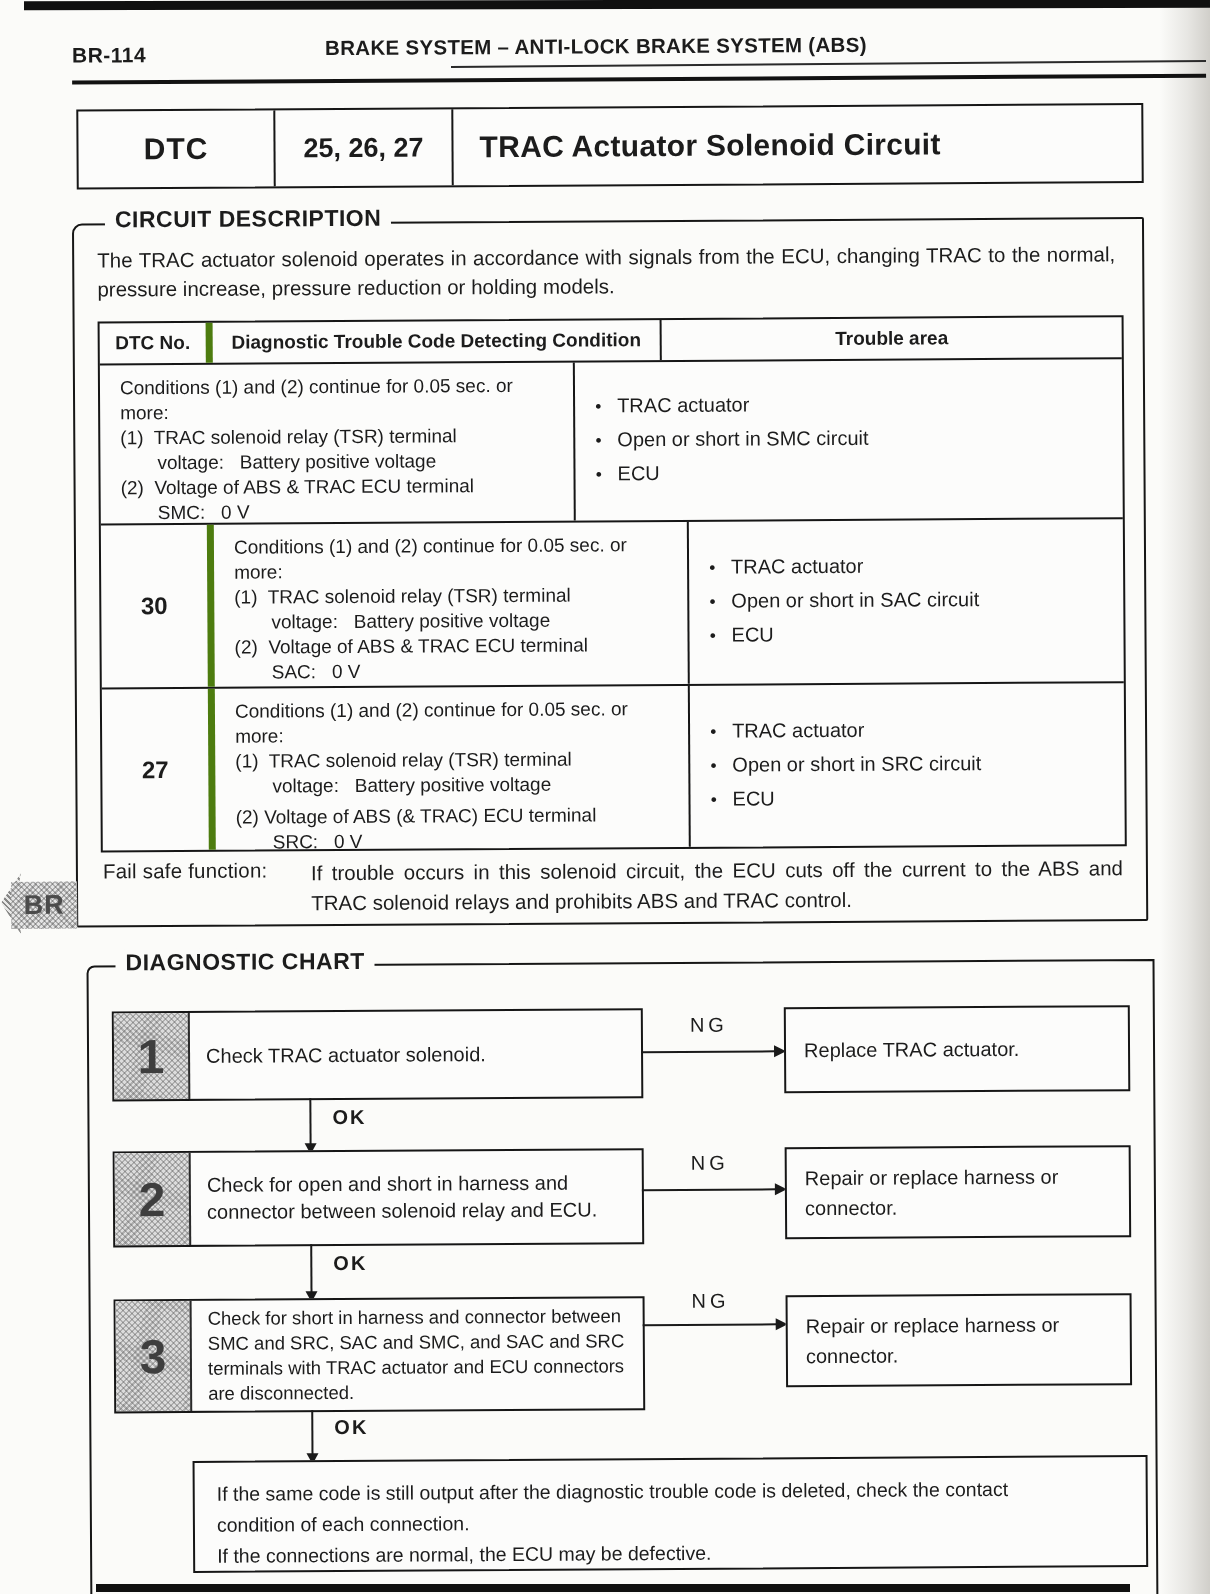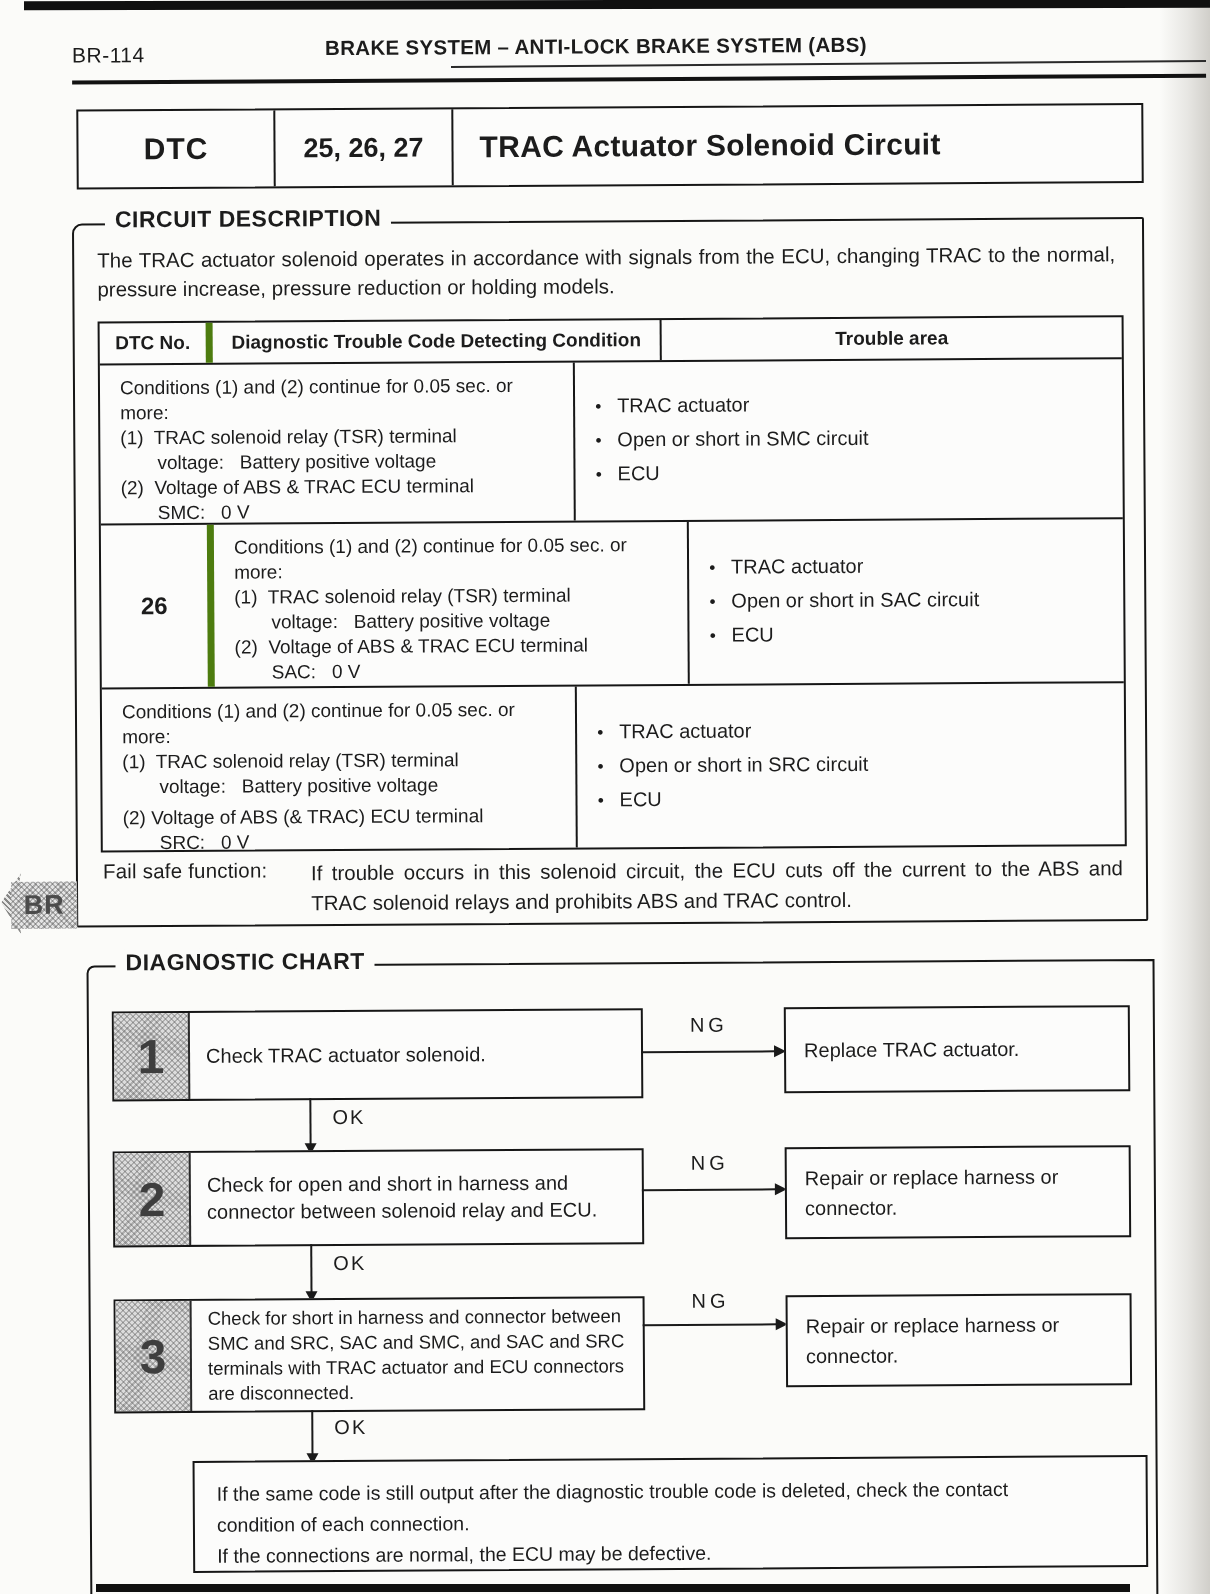--- a/index.html
+++ b/index.html
@@ -9,21 +9,21 @@
     font-family:"Liberation Sans","DejaVu Sans",sans-serif;
     color:#1c1c1c;
   }
   .edge-right{position:absolute;top:0;right:0;width:50px;height:100%;
     background:linear-gradient(to right, rgba(110,104,92,0) 0%, rgba(110,104,92,.14) 55%, rgba(110,104,92,.30) 100%);}
   .top-bar{position:absolute;left:24px;top:0;width:1186px;height:9px;background:#101010;transform:rotate(-.12deg);}
   .bottom-bar{position:absolute;left:96px;top:1584px;width:1034px;height:8px;background:#101010;}
   .sheet{position:absolute;inset:0;transform:rotate(-.35deg);transform-origin:55% 45%;}
 
   
-  .page-code{position:absolute;left:76px;top:40px;font-size:21px;font-weight:normal;letter-spacing:.5px;}
+  .page-code{position:absolute;left:76px;top:40px;font-size:21px;font-weight:bold;letter-spacing:.5px;}
   .page-header{position:absolute;left:230px;top:34px;width:740px;text-align:center;font-size:20.5px;font-weight:bold;letter-spacing:.3px;}
   .rule-thin{position:absolute;left:455px;top:64px;width:755px;height:2px;background:#2a2a2a;transform:rotate(-.1deg);}
   .rule-thick{position:absolute;left:76px;top:77px;width:1134px;height:4px;background:#121212;}
 
   
   .dtc-banner{position:absolute;left:80px;top:106px;width:1063px;height:76px;border:2.5px solid #161616;display:flex;background:#fcfcfb;}
   .dtc-banner .cell{display:flex;align-items:center;justify-content:center;}
   .dtc-cell1{width:195px;border-right:2.5px solid #161616;font-size:30px;font-weight:bold;letter-spacing:1px;}
   .dtc-cell2{width:176px;border-right:2.5px solid #161616;font-size:27px;font-weight:bold;}
   .dtc-cell3{flex:1;justify-content:flex-start !important;padding-left:26px;font-size:30px;font-weight:bold;letter-spacing:.3px;}
@@ -102,21 +102,21 @@
   .ng3a{left:639px;top:1324px;width:134px;}
   .h-arrow .head{position:absolute;right:-11px;top:-5.5px;width:0;height:0;
     border-left:12px solid #1a1a1a;border-top:6.5px solid transparent;border-bottom:6.5px solid transparent;}
 
   .v-arrow{position:absolute;width:2.2px;background:#1a1a1a;}
   .ok1a{left:307px;top:1096px;height:46px;}
   .ok2a{left:307px;top:1242px;height:48px;}
   .ok3a{left:307px;top:1408px;height:44px;}
   .v-arrow .head{position:absolute;bottom:-10px;left:-5.4px;width:0;height:0;
     border-top:11px solid #1a1a1a;border-left:6.5px solid transparent;border-right:6.5px solid transparent;}
-  .ok-label{position:absolute;font-size:20px;letter-spacing:2px;font-weight:400;}
+  .ok-label{position:absolute;font-size:20px;letter-spacing:2px;font-weight:700;}
   .ok1l{left:330px;top:1104px;}
   .ok2l{left:330px;top:1250px;}
   .ok3l{left:330px;top:1414px;}
 
   .final-box{position:absolute;left:188px;top:1458px;width:955px;height:112px;border:2.2px solid #161616;
     background:#fcfcfb;padding:16px 22px;box-sizing:border-box;font-size:19.5px;line-height:31px;}
 </style>
 </head>
 <body>
 
@@ -167,21 +167,21 @@
               <span>Open or short in SMC circuit</span>
             </div>
           <div class="bullet-item">
               <span class="bullet"></span>
               <span>ECU</span>
             </div>
         </div>
       </div>
 
       <div class="t-row r26">
-        <div class="c1">26</div>
+        <div class="c1">30</div>
         <div class="c2">
           <div class="cline">Conditions (1) and (2) continue for 0.05 sec. or</div>
           <div class="cline">more:</div>
           <div class="cline">(1)  TRAC solenoid relay (TSR) terminal</div>
           <div class="cline">       voltage:   Battery positive voltage</div>
           <div class="cline">(2)  Voltage of ABS &amp; TRAC ECU terminal</div>
           <div class="cline">       SAC:   0 V</div>
         </div>
         <div class="c3">
           <div class="bullet-item">
@@ -193,20 +193,21 @@
               <span>Open or short in SAC circuit</span>
             </div>
           <div class="bullet-item">
               <span class="bullet"></span>
               <span>ECU</span>
             </div>
         </div>
       </div>
 
       <div class="t-row r27">
+        <div class="c1">27</div>
         <div class="c2">
           <div class="cline">Conditions (1) and (2) continue for 0.05 sec. or</div>
           <div class="cline">more:</div>
           <div class="cline">(1)  TRAC solenoid relay (TSR) terminal</div>
           <div class="cline">       voltage:   Battery positive voltage</div>
           <div class="cline" style="margin-top:6px">(2) Voltage of ABS (&amp; TRAC) ECU terminal</div>
           <div class="cline">       SRC:   0 V</div>
         </div>
         <div class="c3">
           <div class="bullet-item">

